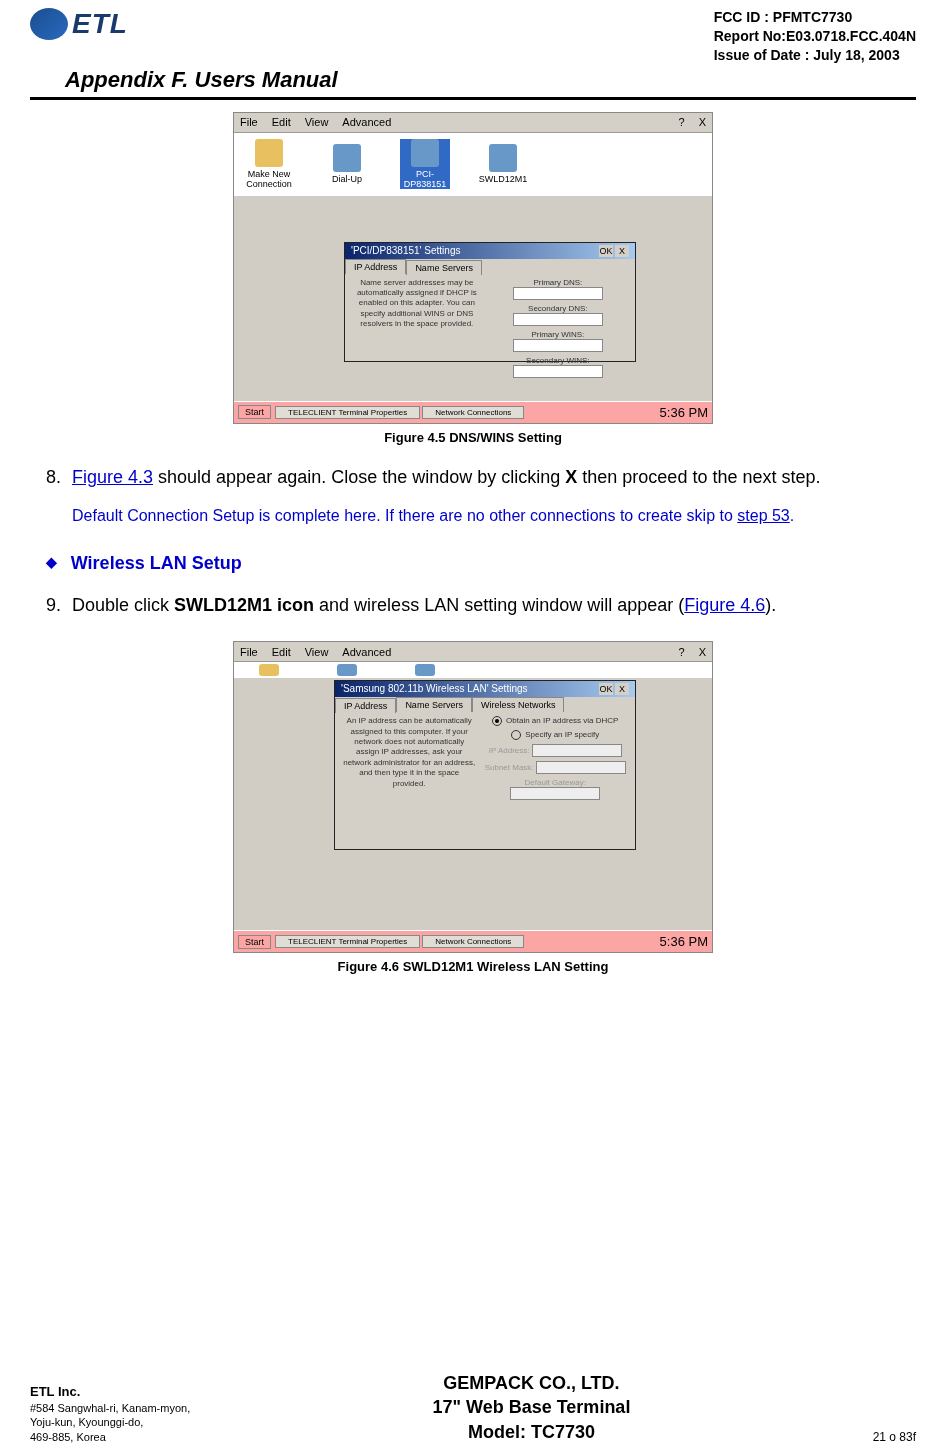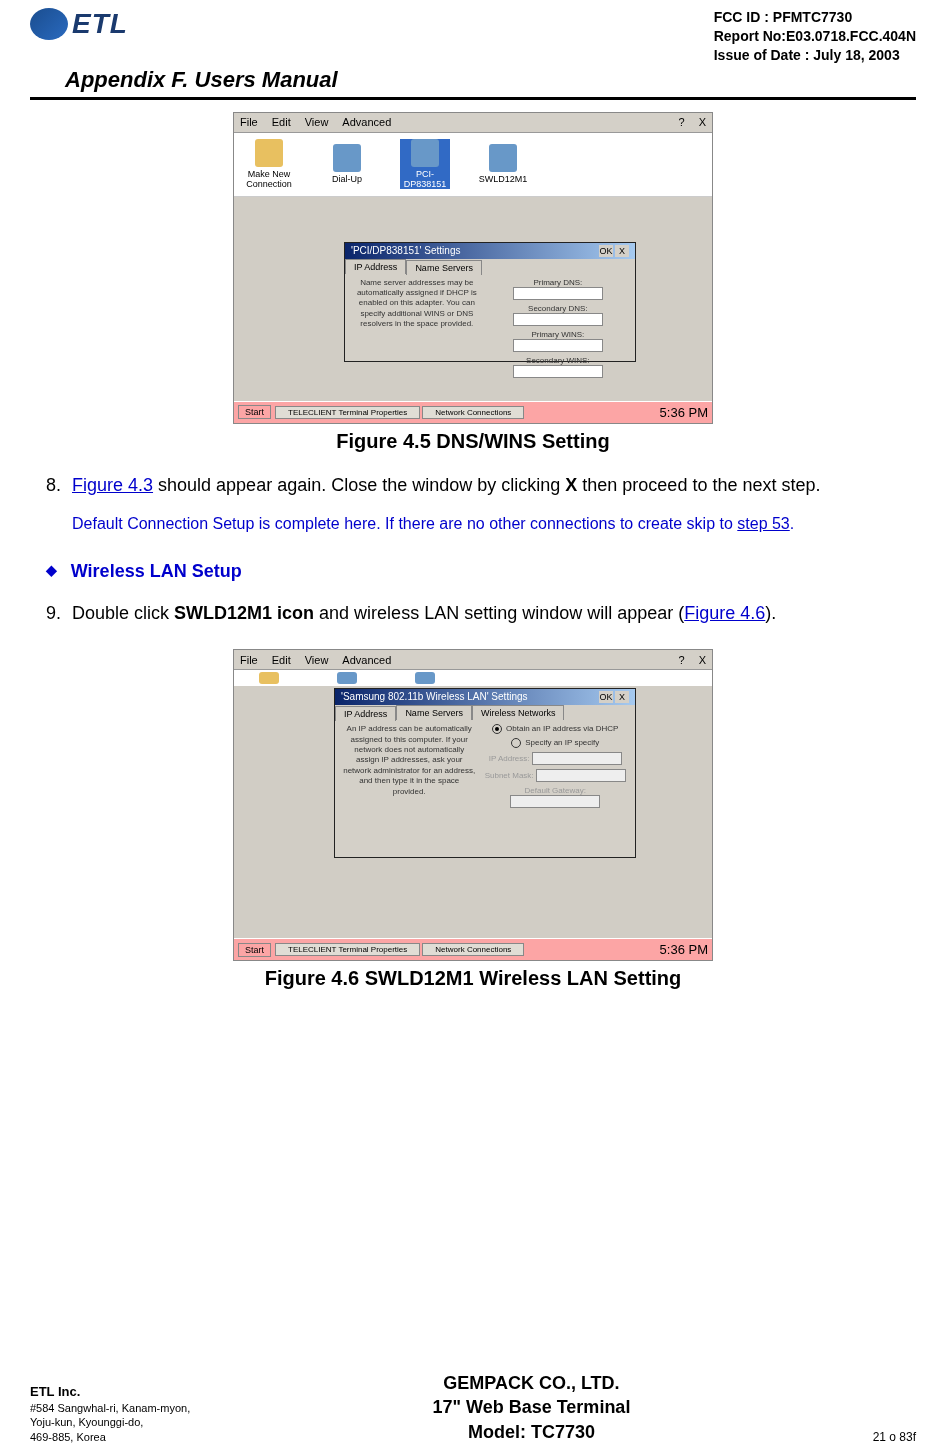--- a/index.html
+++ b/index.html
@@ -138,21 +138,21 @@
       gap: 4px;
     }
     .taskbar .start { padding: 1px 6px; border: 1px solid #888; }
     .taskbar .tasks { display: flex; gap: 2px; flex: 1; }
     .taskbar .task { padding: 1px 12px; border: 1px solid #888; background: #e0ddd5; font-size: 8px; }
     .taskbar .clock { font-size: 13px; }
     .radio { display: inline-block; width: 10px; height: 10px; border-radius: 50%; border: 1px solid #333; margin-right: 4px; vertical-align: middle; }
     .radio.checked:after { content: ''; display: block; width: 4px; height: 4px; background: #000; border-radius: 50%; margin: 2px; }
 
     .figure-caption {
-      font-size: 20px;
+      font-size: 13px;
       font-weight: bold;
       text-align: center;
       margin: 6px 0 20px;
     }
     .content { padding: 0 46px; font-size: 18px; line-height: 1.35; }
     .ol-item { display: flex; margin-bottom: 16px; }
     .ol-num { width: 26px; flex-shrink: 0; }
     .link { color: #0000cc; text-decoration: underline; }
     .note { color: #0000cc; font-size: 16px; margin: 0 0 24px; padding-left: 26px; }
     .section-head {

